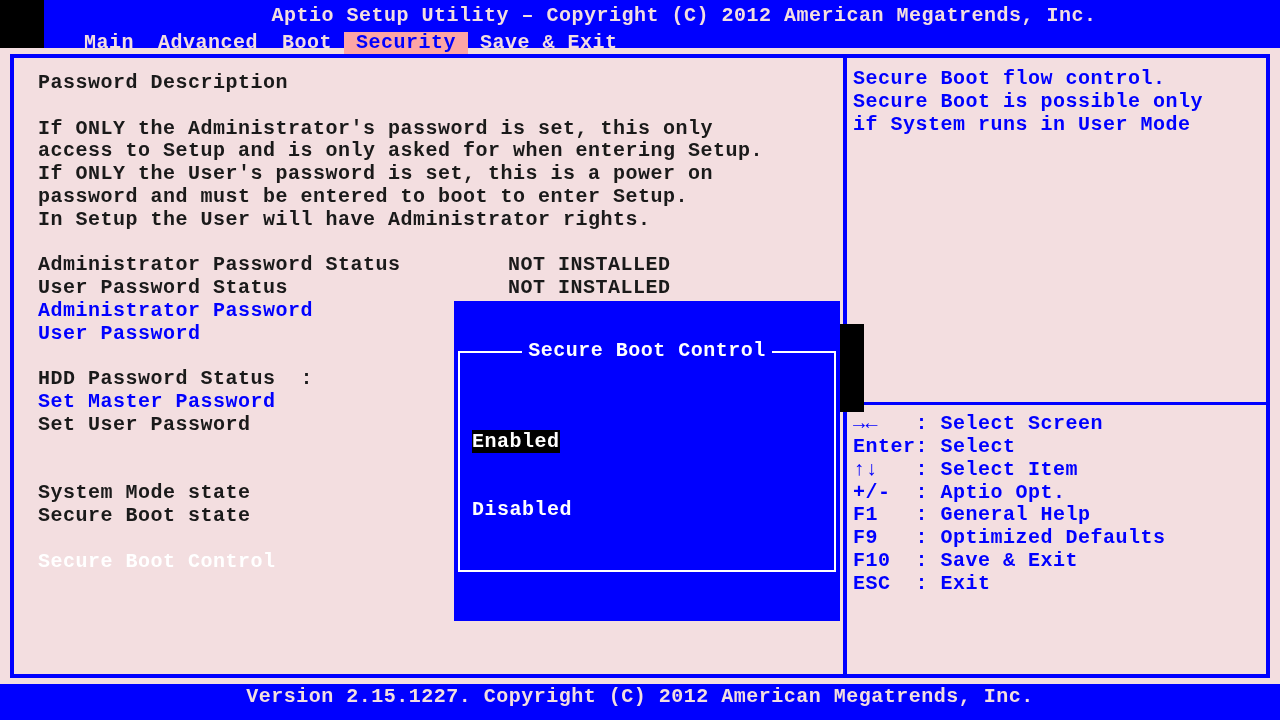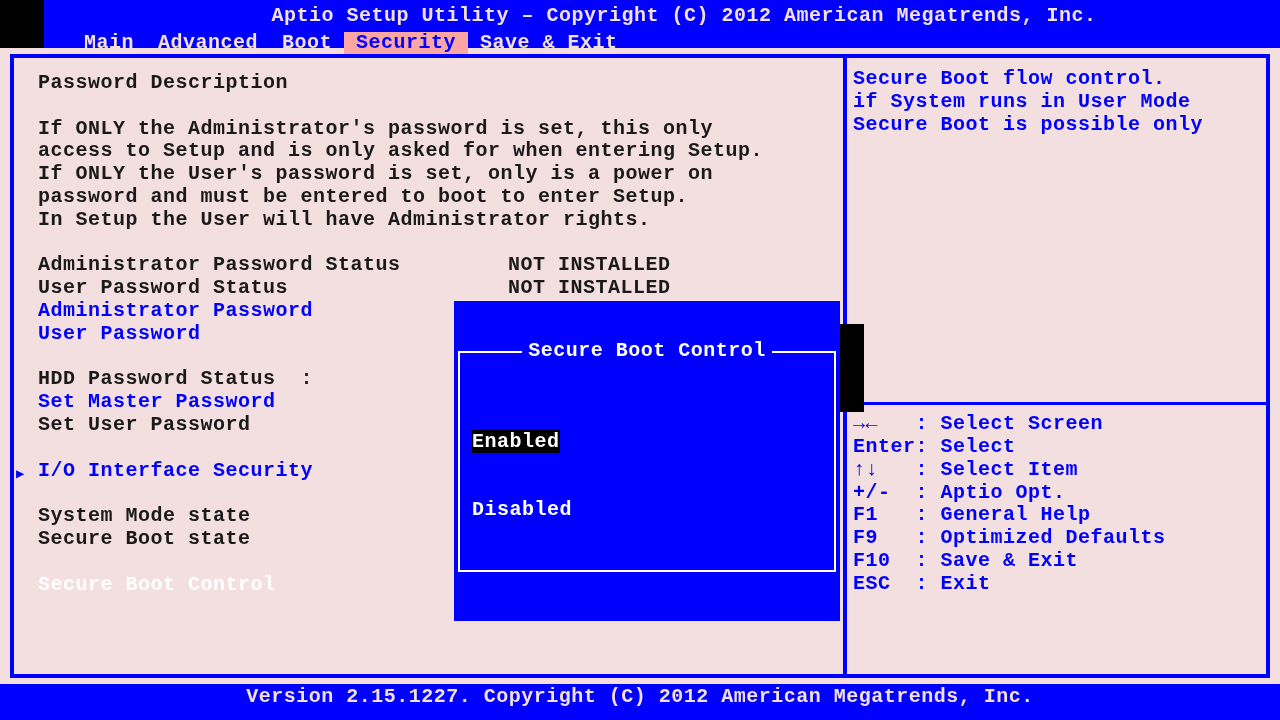--- a/index.html
+++ b/index.html
@@ -169,40 +169,39 @@
     <div class="tab">Save &amp; Exit</div>
   </div>
 </div>
 
 <div class="main-area">
   <div class="left-panel">
     <div class="black-text">Password Description</div>
     <div>&nbsp;</div>
     <div class="black-text">If ONLY the Administrator's password is set, this only</div>
     <div class="black-text">access to Setup and is only asked for when entering Setup.</div>
-    <div class="black-text">If ONLY the User's password is set, only is a power on</div>
+    <div class="black-text">If ONLY the User's password is set, this is a power on</div>
     <div class="black-text">password and must be entered to boot to enter Setup.</div>
     <div class="black-text">In Setup the User will have Administrator rights.</div>
     <div>&nbsp;</div>
     <div class="row black-text">
       <span class="field-label">Administrator Password Status</span>
       <span class="field-value">NOT INSTALLED</span>
     </div>
     <div class="row black-text">
       <span class="field-label">User Password Status</span>
       <span class="field-value">NOT INSTALLED</span>
     </div>
     <div class="blue-text">Administrator Password</div>
     <div class="blue-text">User Password</div>
     <div>&nbsp;</div>
     <div class="black-text">HDD Password Status  :</div>
     <div class="blue-text">Set Master Password</div>
     <div class="black-text">Set User Password</div>
     <div>&nbsp;</div>
-    <div class="blue-text arrow-row">I/O Interface Security</div>
     <div>&nbsp;</div>
     <div class="row black-text">
       <span class="field-label">System Mode state</span>
       <span class="field-value">User</span>
     </div>
     <div class="row black-text">
       <span class="field-label">Secure Boot state</span>
       <span class="field-value">Disabled</span>
     </div>
     <div>&nbsp;</div>
@@ -218,22 +217,22 @@
         <div class="popup-option highlight"><span style="background:#000;color:#fff;">Enabled</span></div>
         <div class="popup-option">Disabled</div>
       </div>
     </div>
 
   </div>
 
   <div class="right-panel">
     <div class="help-text">
       <div>Secure Boot flow control.</div>
+      <div>Secure Boot is possible only</div>
       <div>if System runs in User Mode</div>
-      <div>Secure Boot is possible only</div>
     </div>
     <div class="divider"></div>
     <div class="keyhelp">
       <div class="row">→←   : Select Screen</div>
       <div class="row">Enter: Select</div>
       <div class="row">↑↓   : Select Item</div>
       <div class="row">+/-  : Aptio Opt.</div>
       <div class="row">F1   : General Help</div>
       <div class="row">F9   : Optimized Defaults</div>
       <div class="row">F10  : Save &amp; Exit</div>

